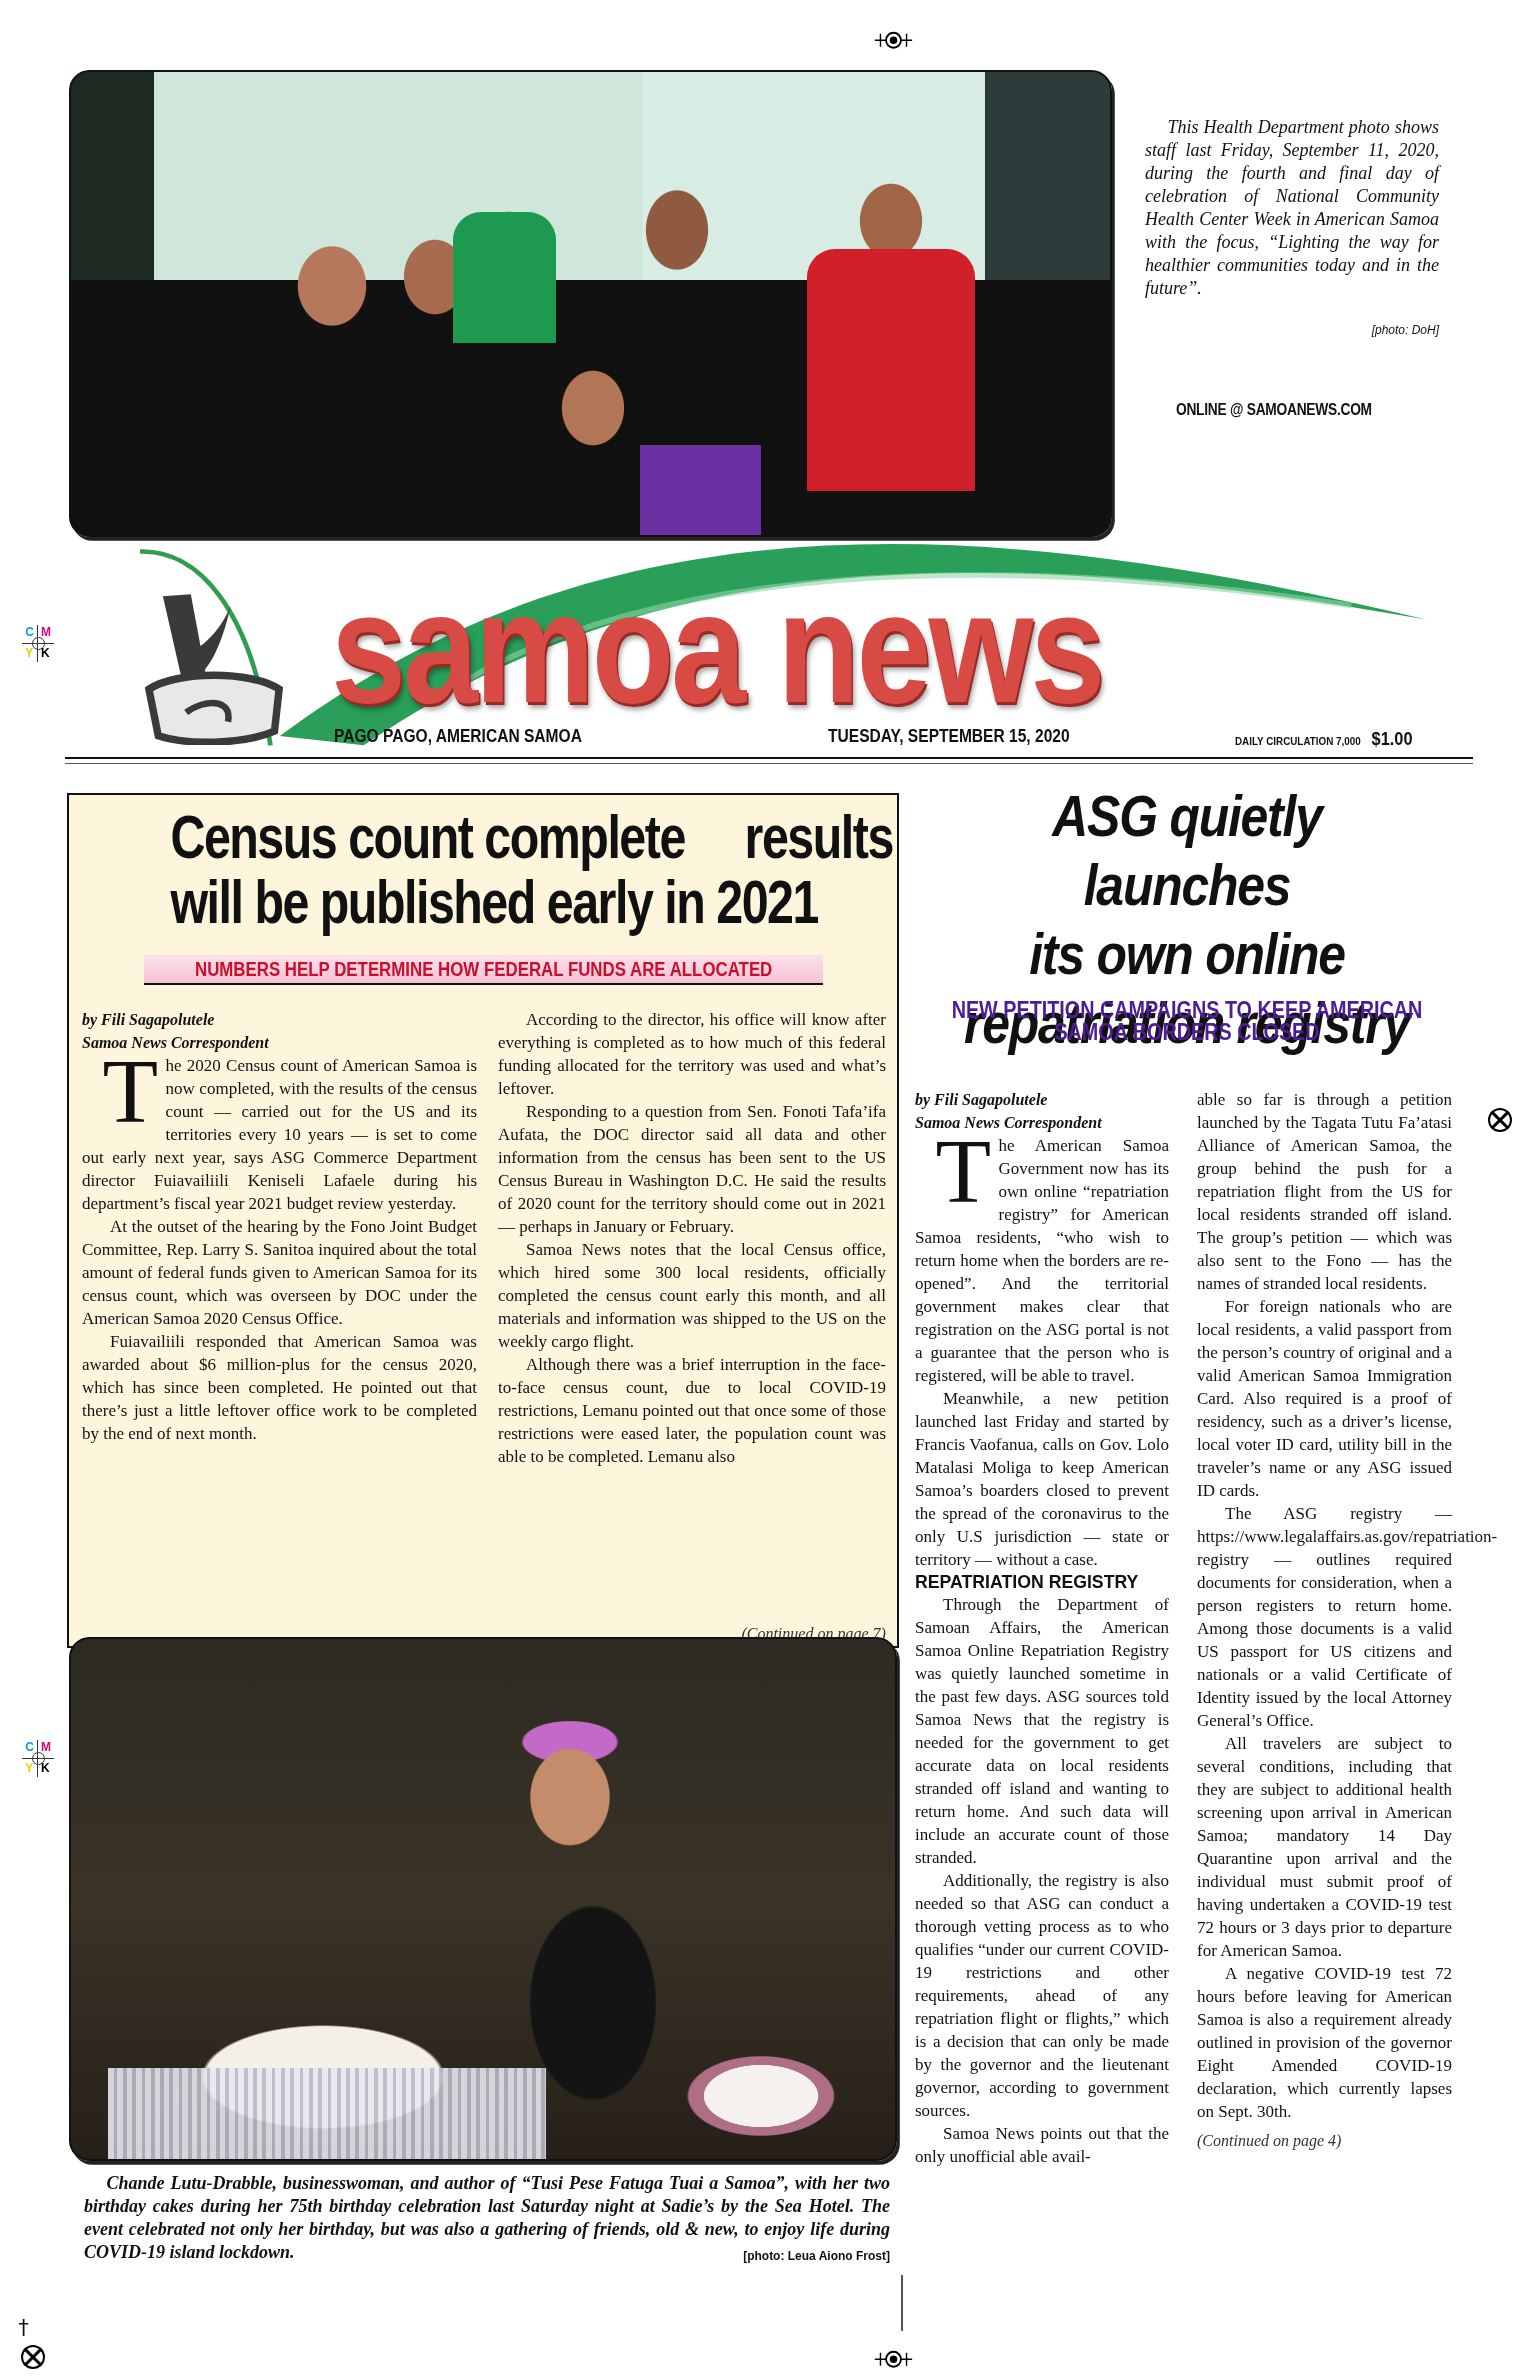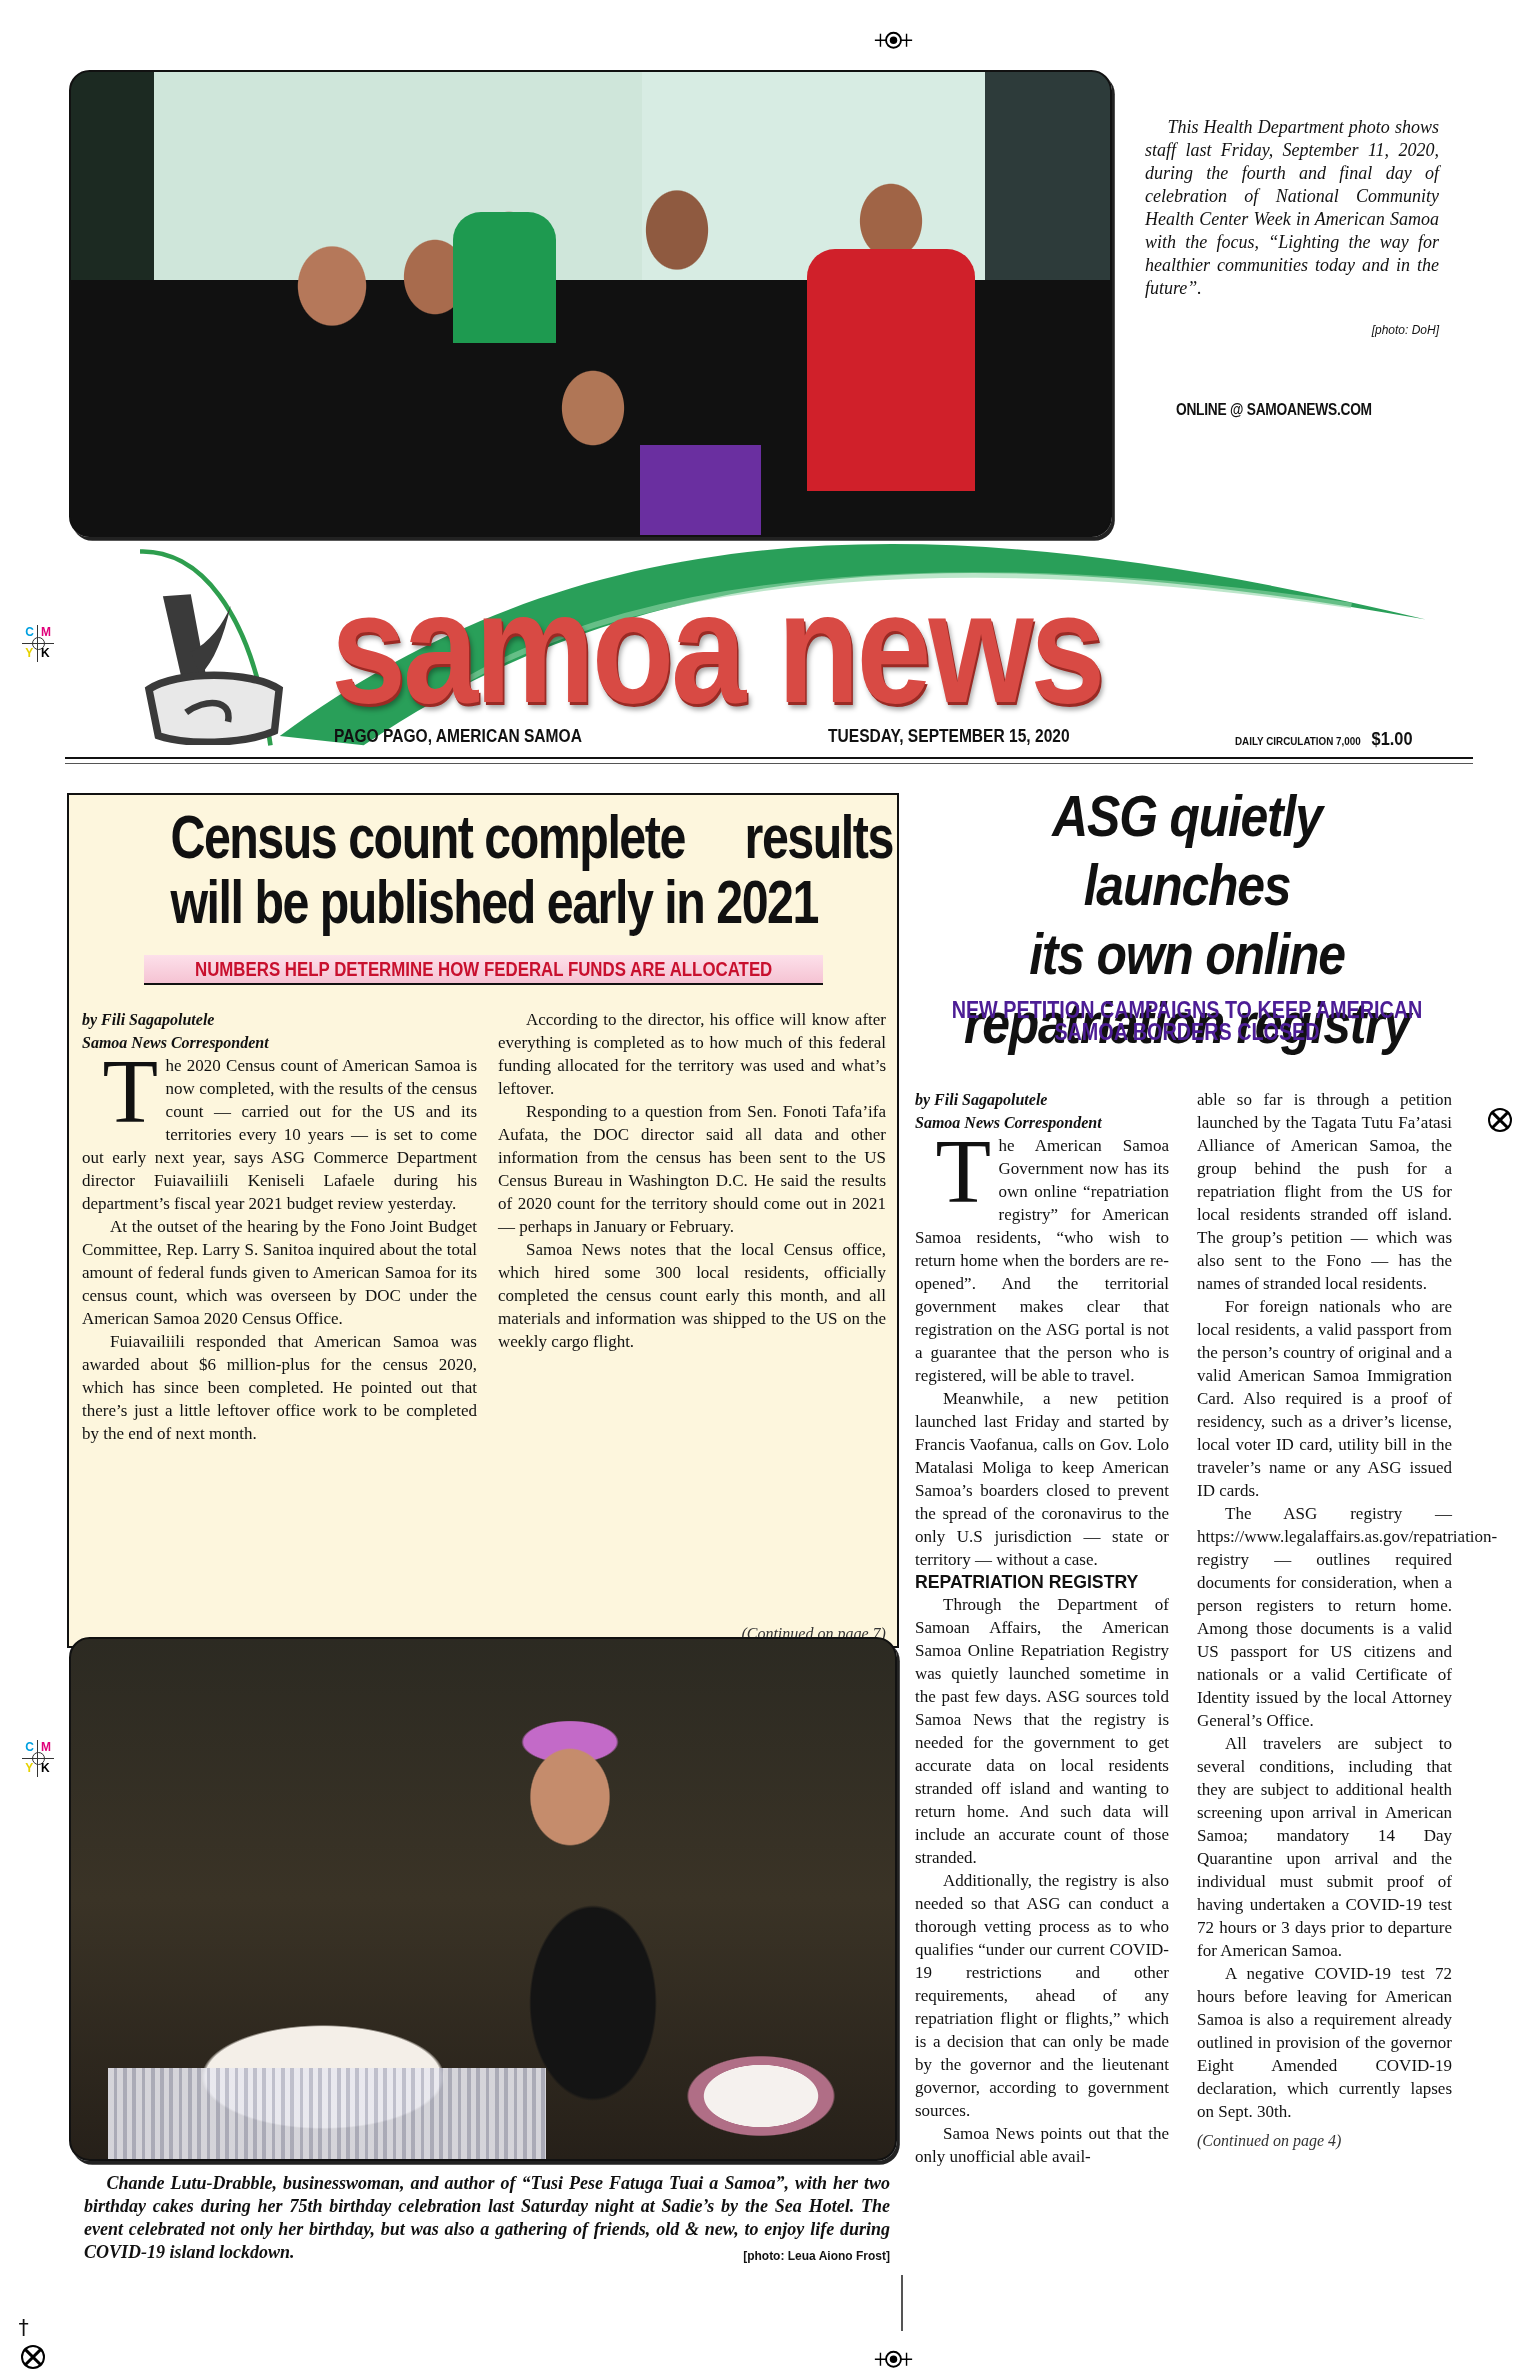--- a/index.html
+++ b/index.html
@@ -172,20 +172,21 @@
     <div class="byline">Samoa News Correspondent</div>
     <p class="firstp"><span class="dropcap">T</span><span>he 2020 Census count of American Samoa is now completed, with the results of the census count — carried out for the US and its territories every 10 years — is set to come out early next year, says ASG Commerce Department director Fuiavailiili Keniseli Lafaele during his department’s fiscal year 2021 budget review yesterday.</span></p>
     <p>At the outset of the hearing by the Fono Joint Budget Committee, Rep. Larry S. Sanitoa inquired about the total amount of federal funds given to American Samoa for its census count, which was overseen by DOC under the American Samoa 2020 Census Office.</p>
     <p>Fuiavailiili responded that American Samoa was awarded about $6 million-plus for the census 2020, which has since been completed. He pointed out that there’s just a little leftover office work to be completed by the end of next month.</p>
   </div>
 
   <div class="col" style="left:429px;top:213px;width:388px;">
     <p>According to the director, his office will know after everything is completed as to how much of this federal funding allocated for the territory was used and what’s leftover.</p>
     <p>Responding to a question from Sen. Fonoti Tafa’ifa Aufata, the DOC director said all data and other information from the census has been sent to the US Census Bureau in Washington D.C. He said the results of 2020 count for the territory should come out in 2021 — perhaps in January or February.</p>
     <p>Samoa News notes that the local Census office, which hired some 300 local residents, officially completed the census count early this month, and all materials and information was shipped to the US on the weekly cargo flight.</p>
+    <p>Although there was a brief interruption in the face-to-face census count, due to local COVID-19 restrictions, Lemanu pointed out that once some of those restrictions were eased later, the population count was able to be completed. Lemanu also</p>
   </div>
   <div class="continued" style="position:absolute;right:11.2px;top:830px;">(Continued on page 7)</div>
 </div>
 
 <div class="photo photo-bottom">
   <div class="crystal"></div>
 </div>
 <div class="abs bottom-caption">
   <span>Chande Lutu-Drabble, businesswoman, and author of “Tusi Pese Fatuga Tuai a Samoa”, with her two birthday cakes during her 75th birthday celebration last Saturday night at Sadie’s by the Sea Hotel. The event celebrated not only her birthday, but was also a gathering of friends, old &amp; new, to enjoy life during COVID-19 island lockdown.</span>
   <span class="photo-credit" style="float:right;font-style:normal;text-indent:0;margin-top:3.7px;">[photo: Leua Aiono Frost]</span>

